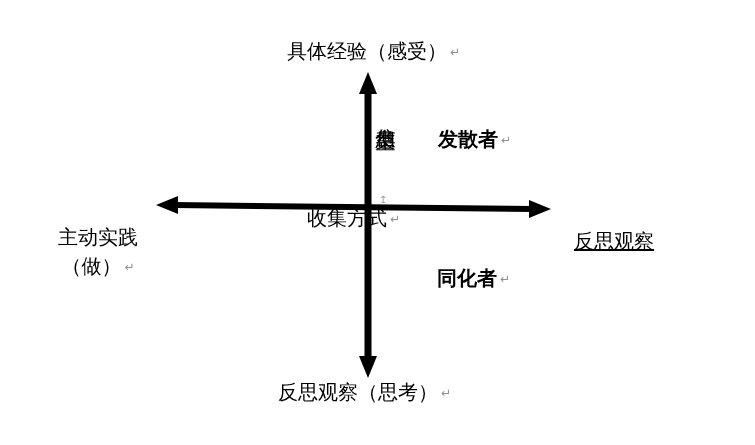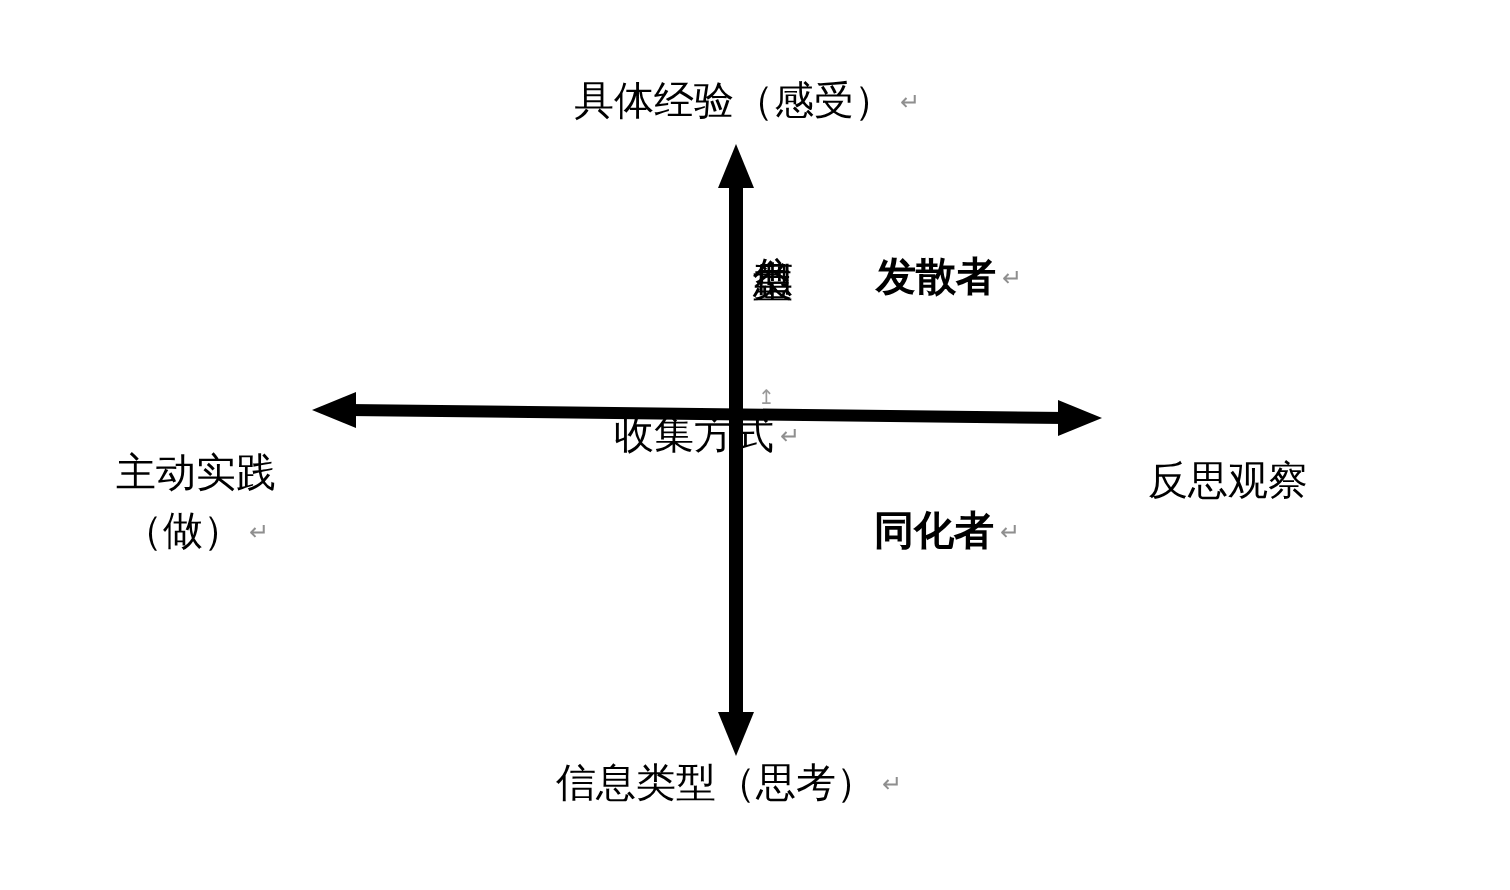--- a/index.html
+++ b/index.html
@@ -75,30 +75,30 @@
 
   <div class="anchor" style="left:379px; top:194px;">↥</div>
 
   <div class="label axis-side" style="left:42px; top:186px; width:112px;">
     <div>主动实践</div>
     <div>
       <span>（做）</span><span class="mark">↵</span>
     </div>
   </div>
 
-  <div class="label axis-side" style="left:558px; top:190px; width:112px;">
+  <div class="label axis-side" style="left:558px; top:190px; width:112px;text-decoration:underline;">
     <div>反思观察</div>
   </div>
 
   <div class="label" style="left:267px; top:207px;margin-left:40px;">
     <span>收集方式</span><span class="mark">↵</span>
   </div>
 
 
-  <div class="label bold" style="left:437px; top:255px;text-align:right;">
+  <div class="label bold" style="left:437px; top:267px;text-align:right;">
     <span>同化者</span><span class="mark">↵</span>
   </div>
 
   <div class="label" style="left:278px; top:381px;">
-    <span>信息类型（思考）</span><span class="mark">↵</span>
+    <span>反思观察（思考）</span><span class="mark">↵</span>
   </div>
 
 </div>
 
 </body></html>

